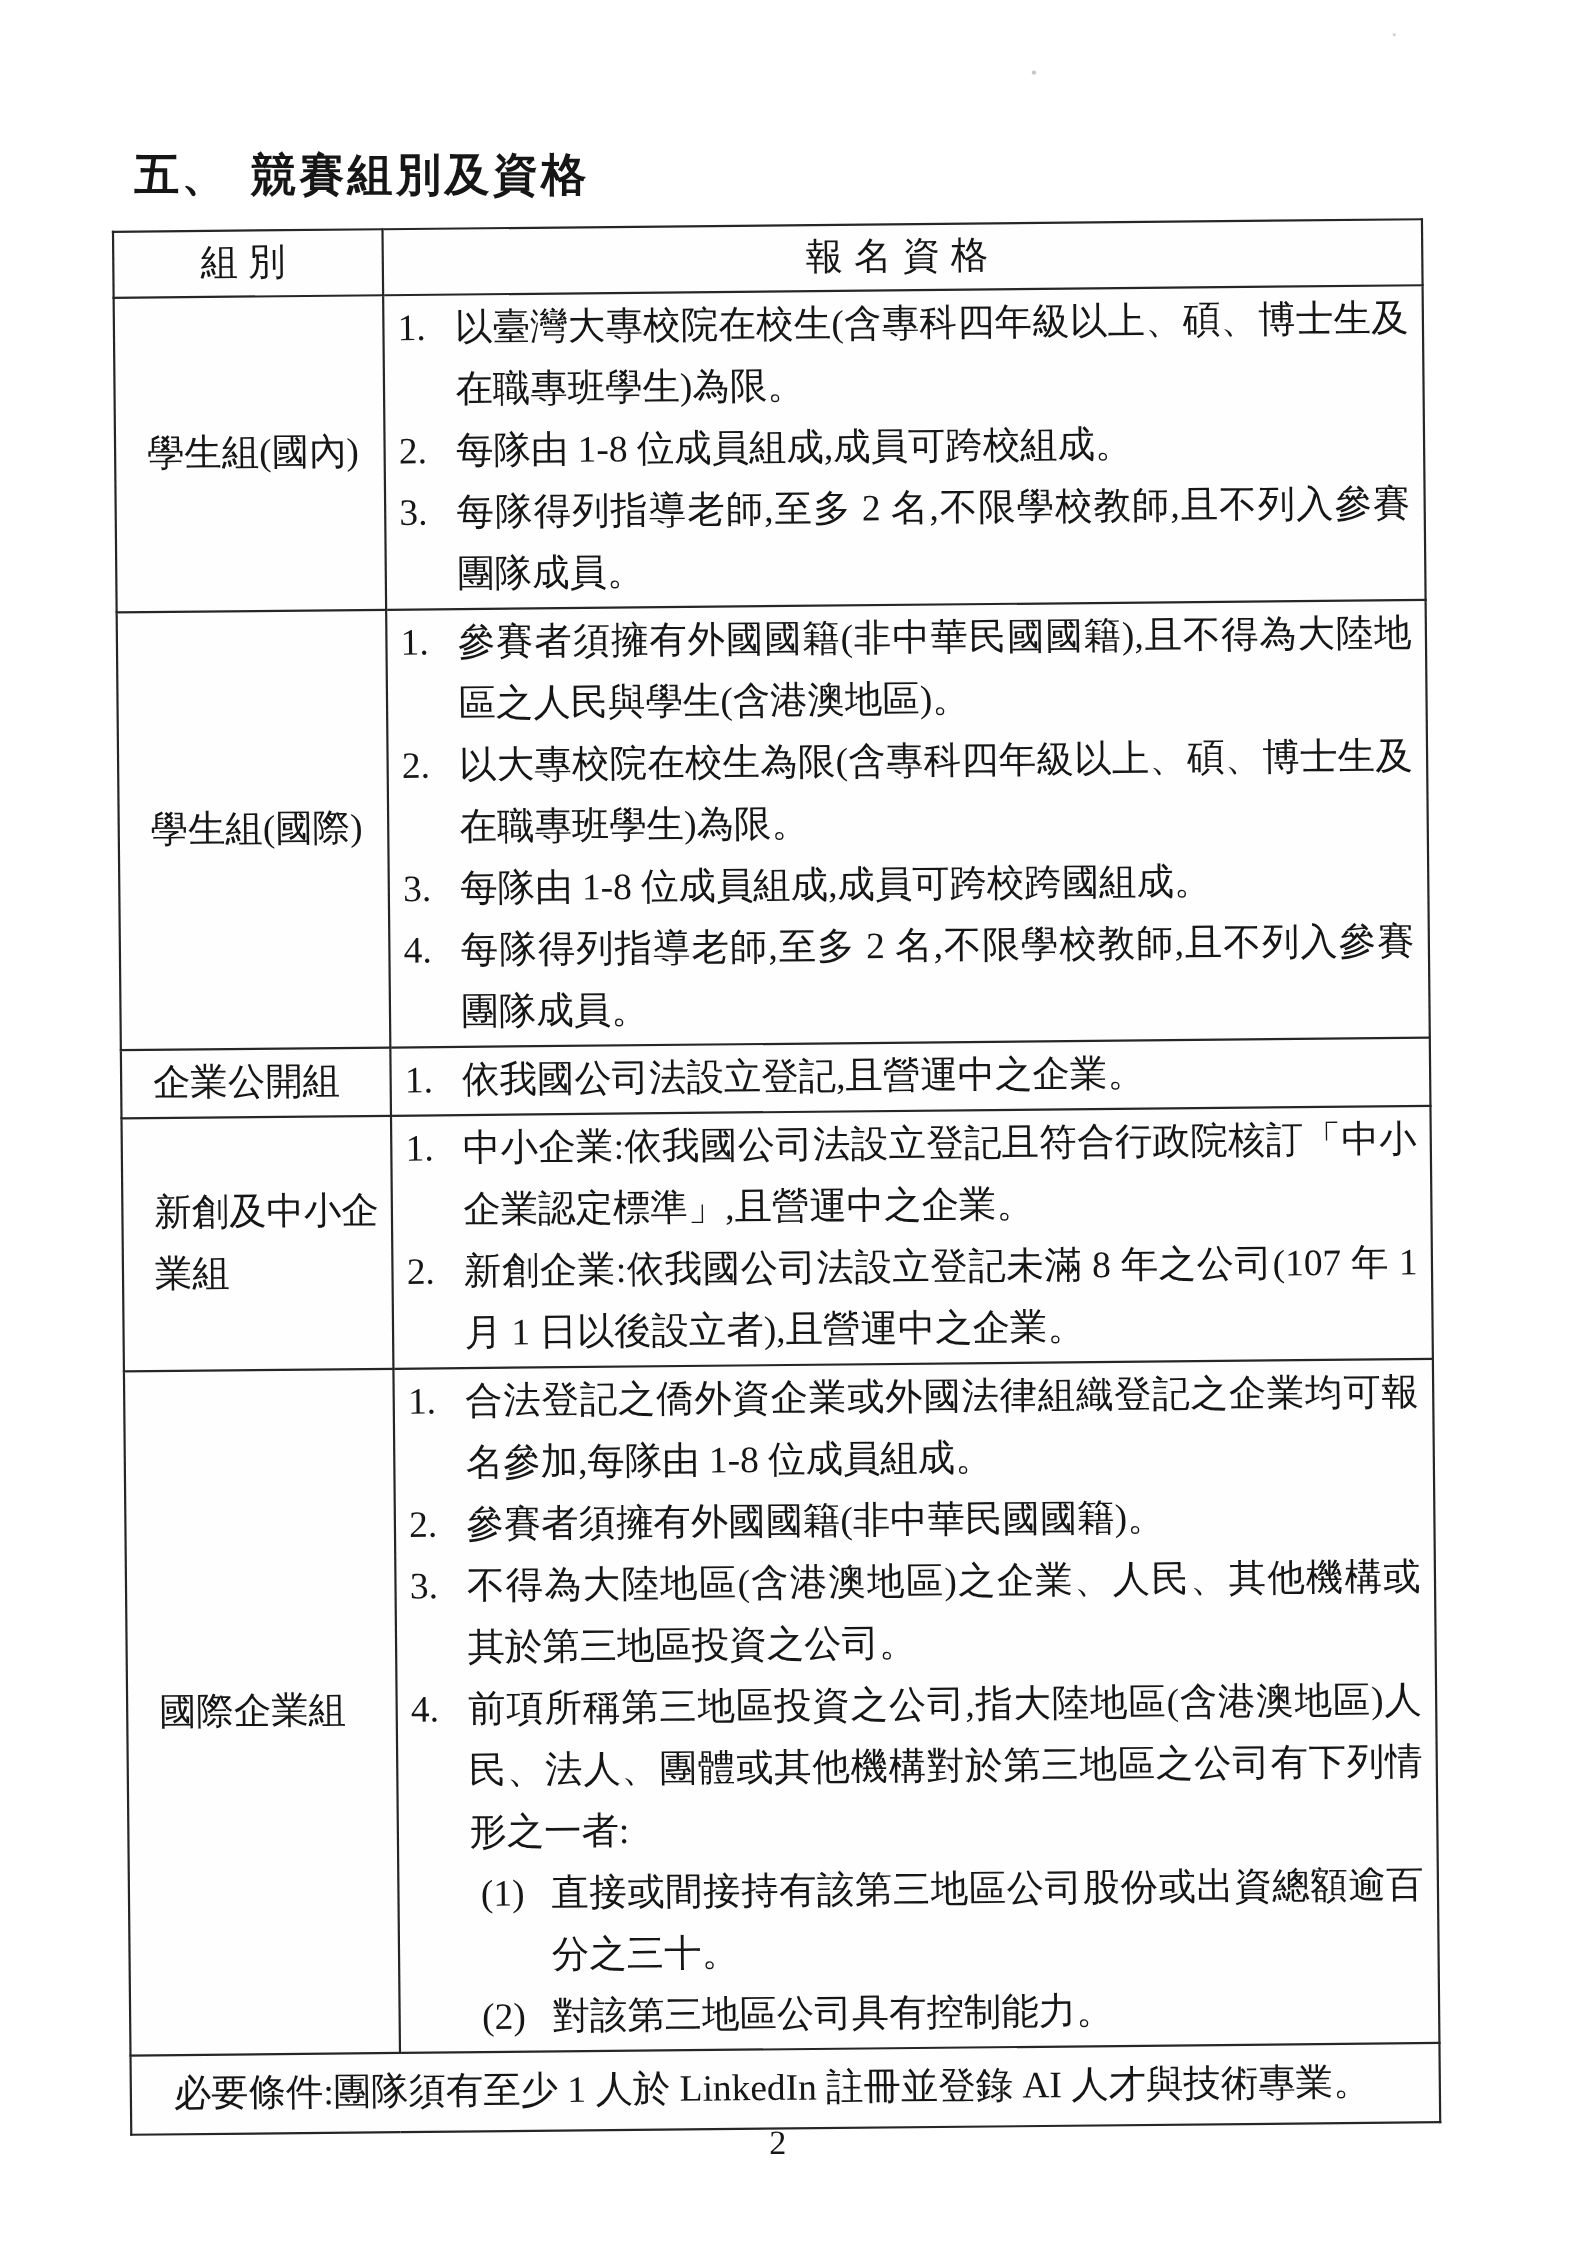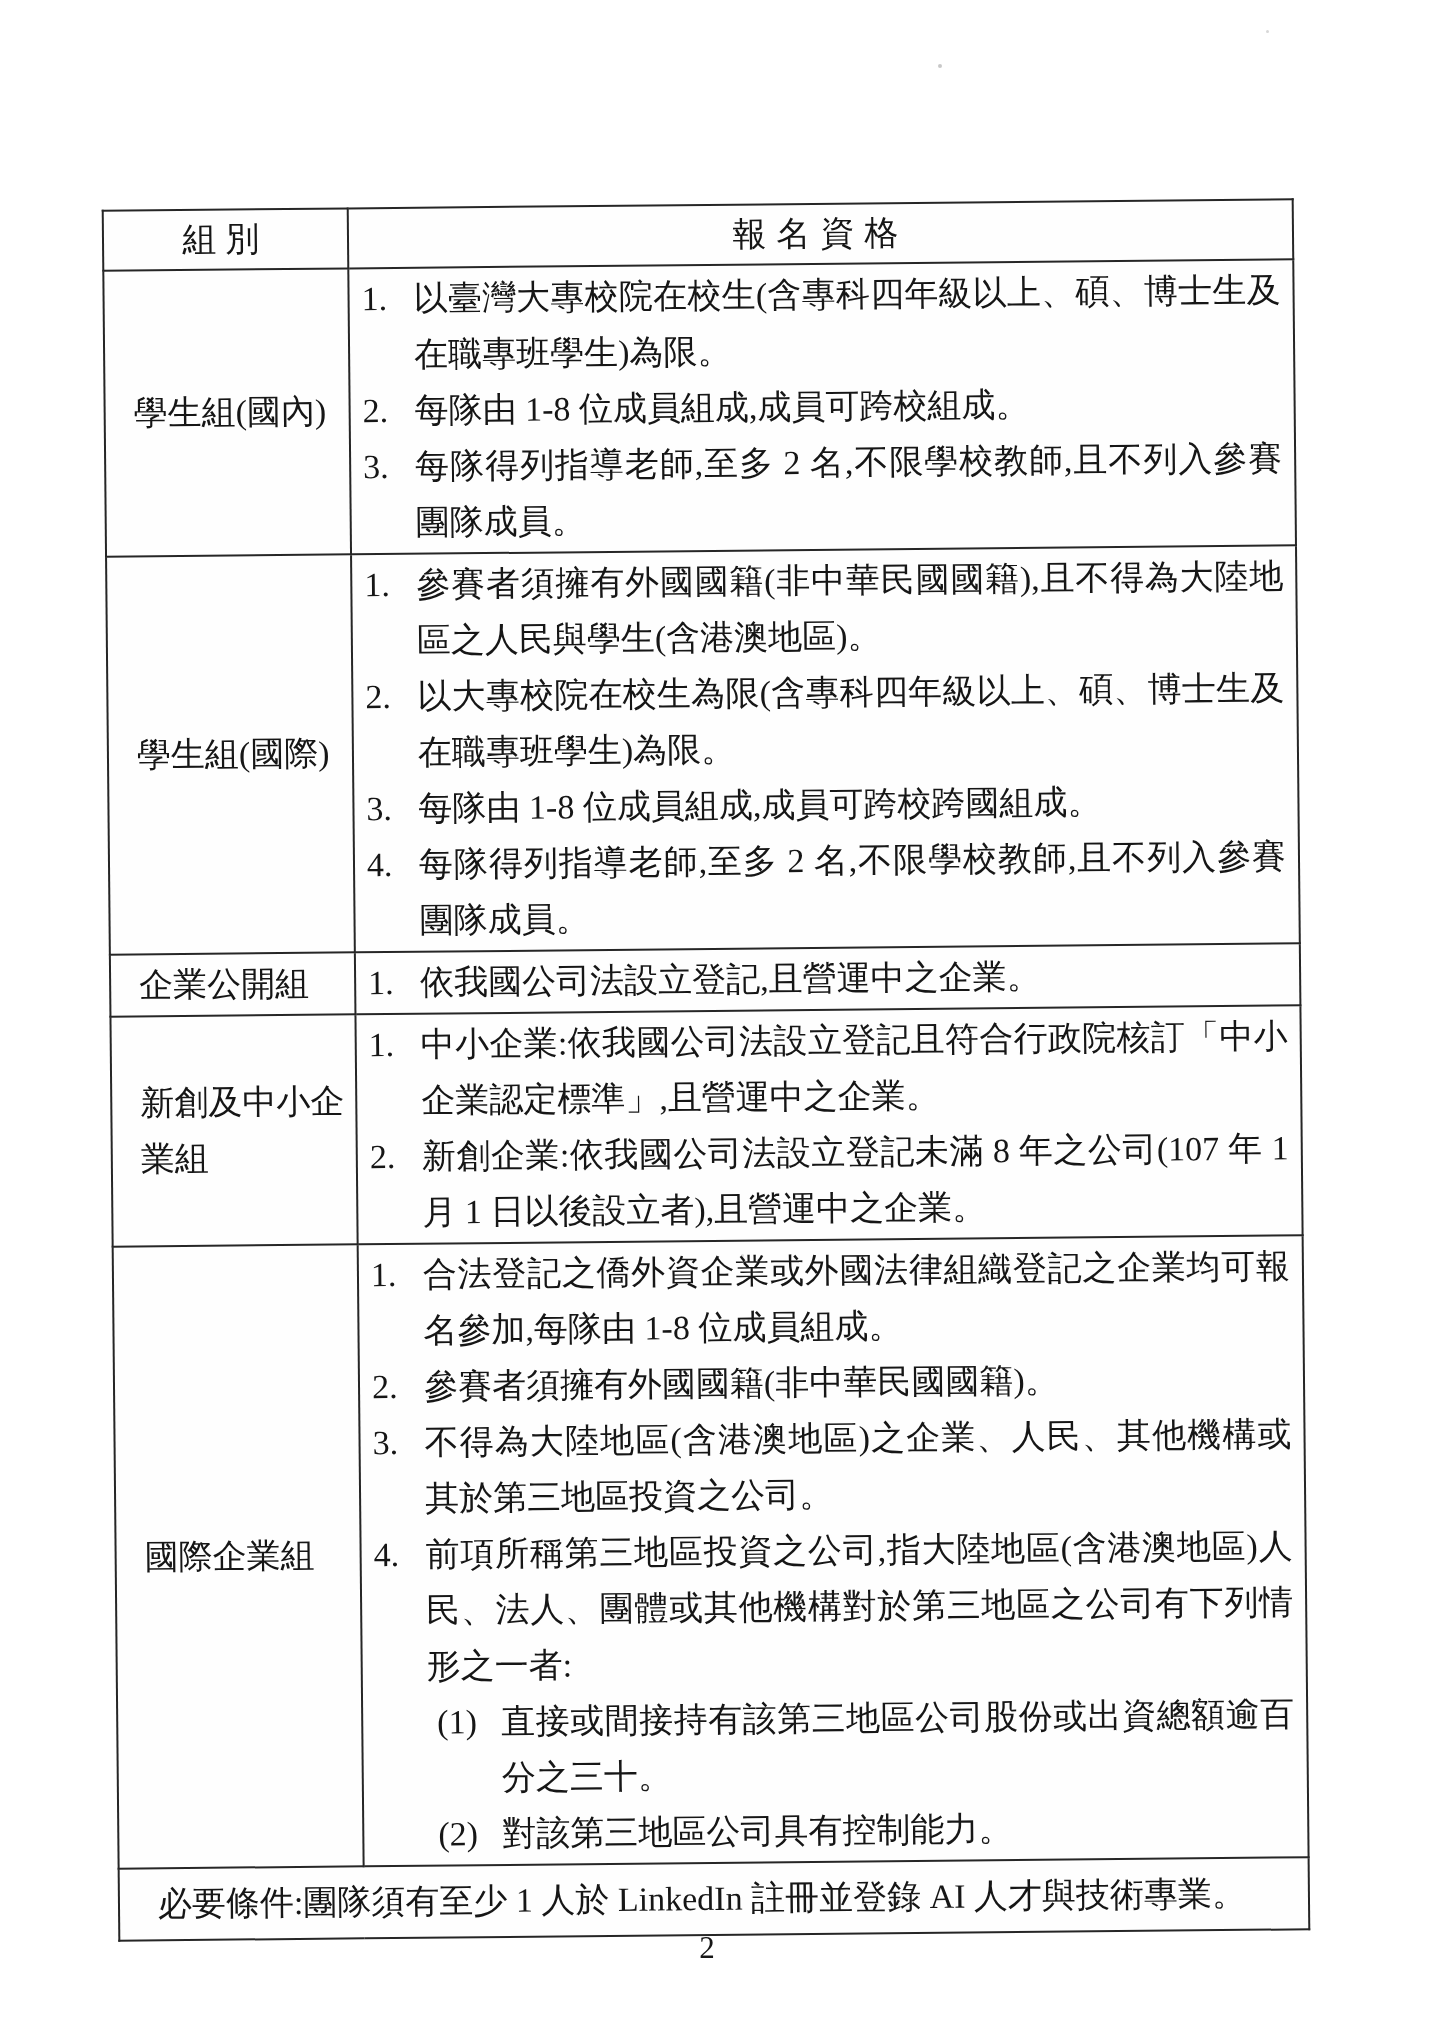--- a/index.html
+++ b/index.html
@@ -89,20 +89,23 @@
   .speck{position:absolute;background:#9a9a9a;border-radius:50%;}
   .speck.s1{left:938px;top:64px;width:4px;height:4px;opacity:.55;}
   .speck.s2{left:1266px;top:30px;width:3px;height:3px;opacity:.4;}
   .speck.s3{left:741px;top:1254px;width:3px;height:3px;opacity:.35;}
 </style>
 </head>
 <body>
 
 <div class="page">
 
+  <div class="doc-title">
+    <span>五、</span><span class="t2">競賽組別及資格</span>
+  </div>
 
   <div class="table-wrap">
     <table class="qual-table">
       <colgroup>
           <col class="c1">
           <col>
         </colgroup>
       <thead>
         <tr class="r-header">
           <th class="h-group">組別</th>

